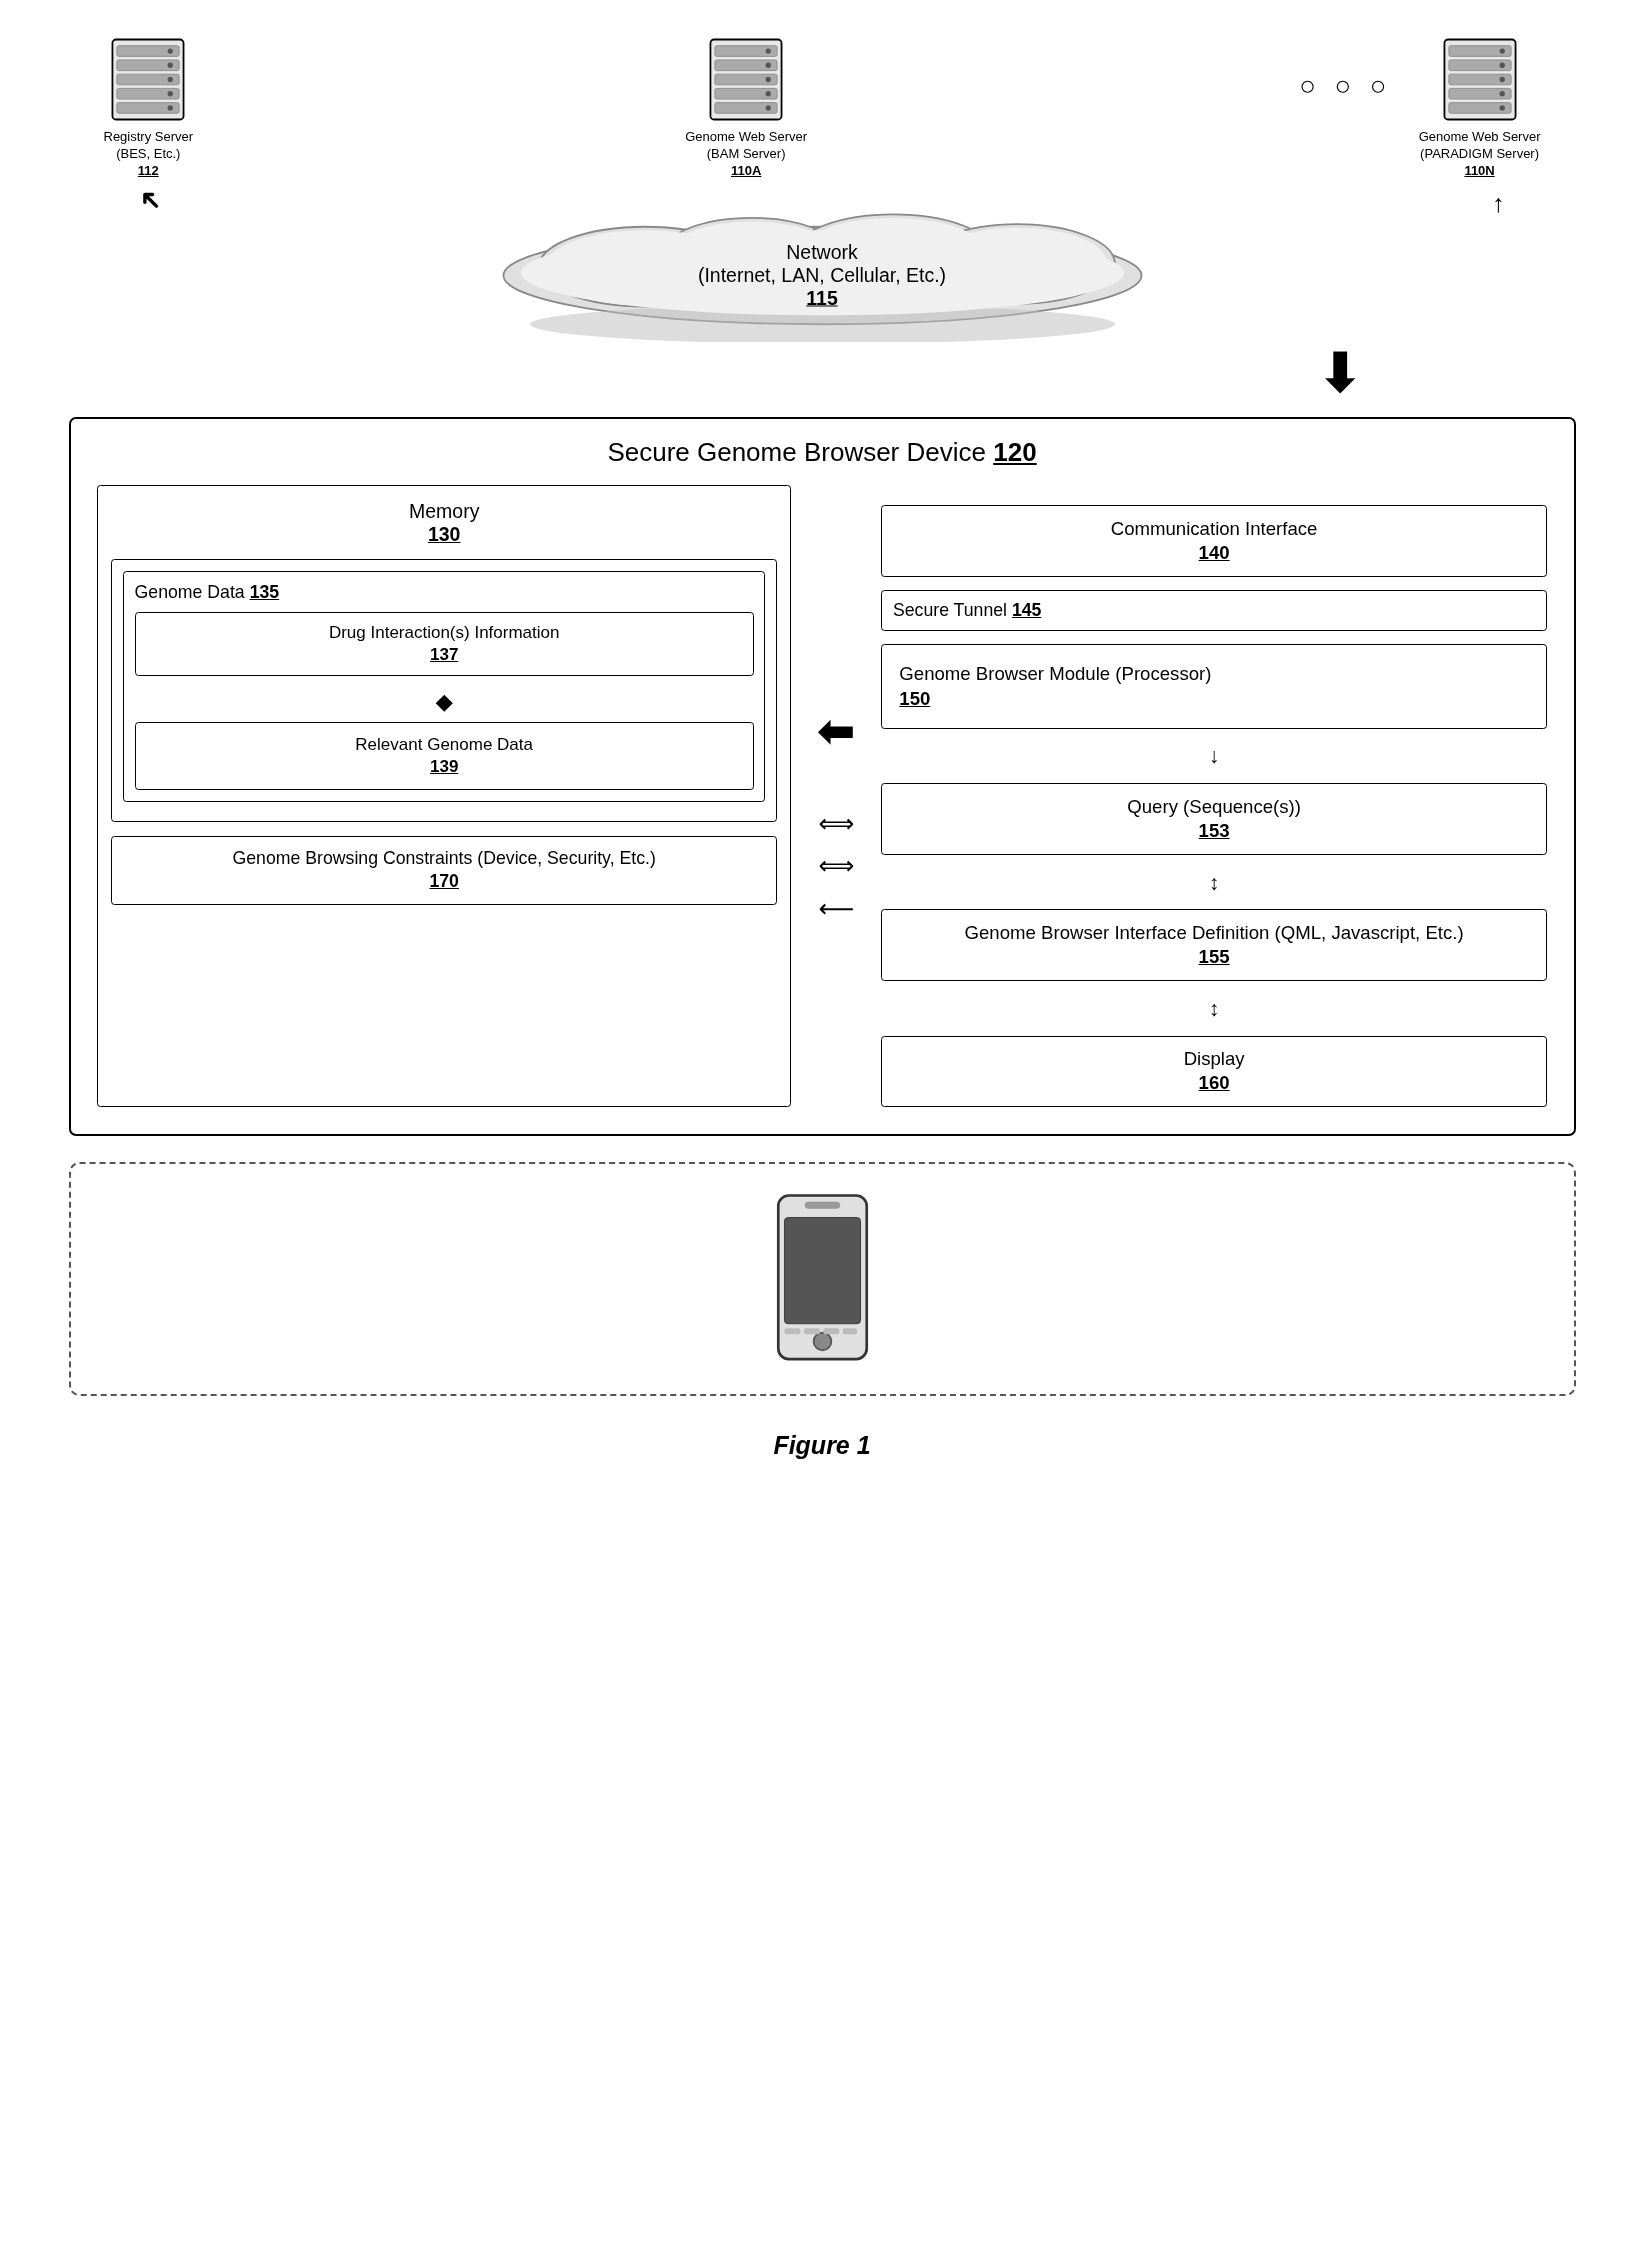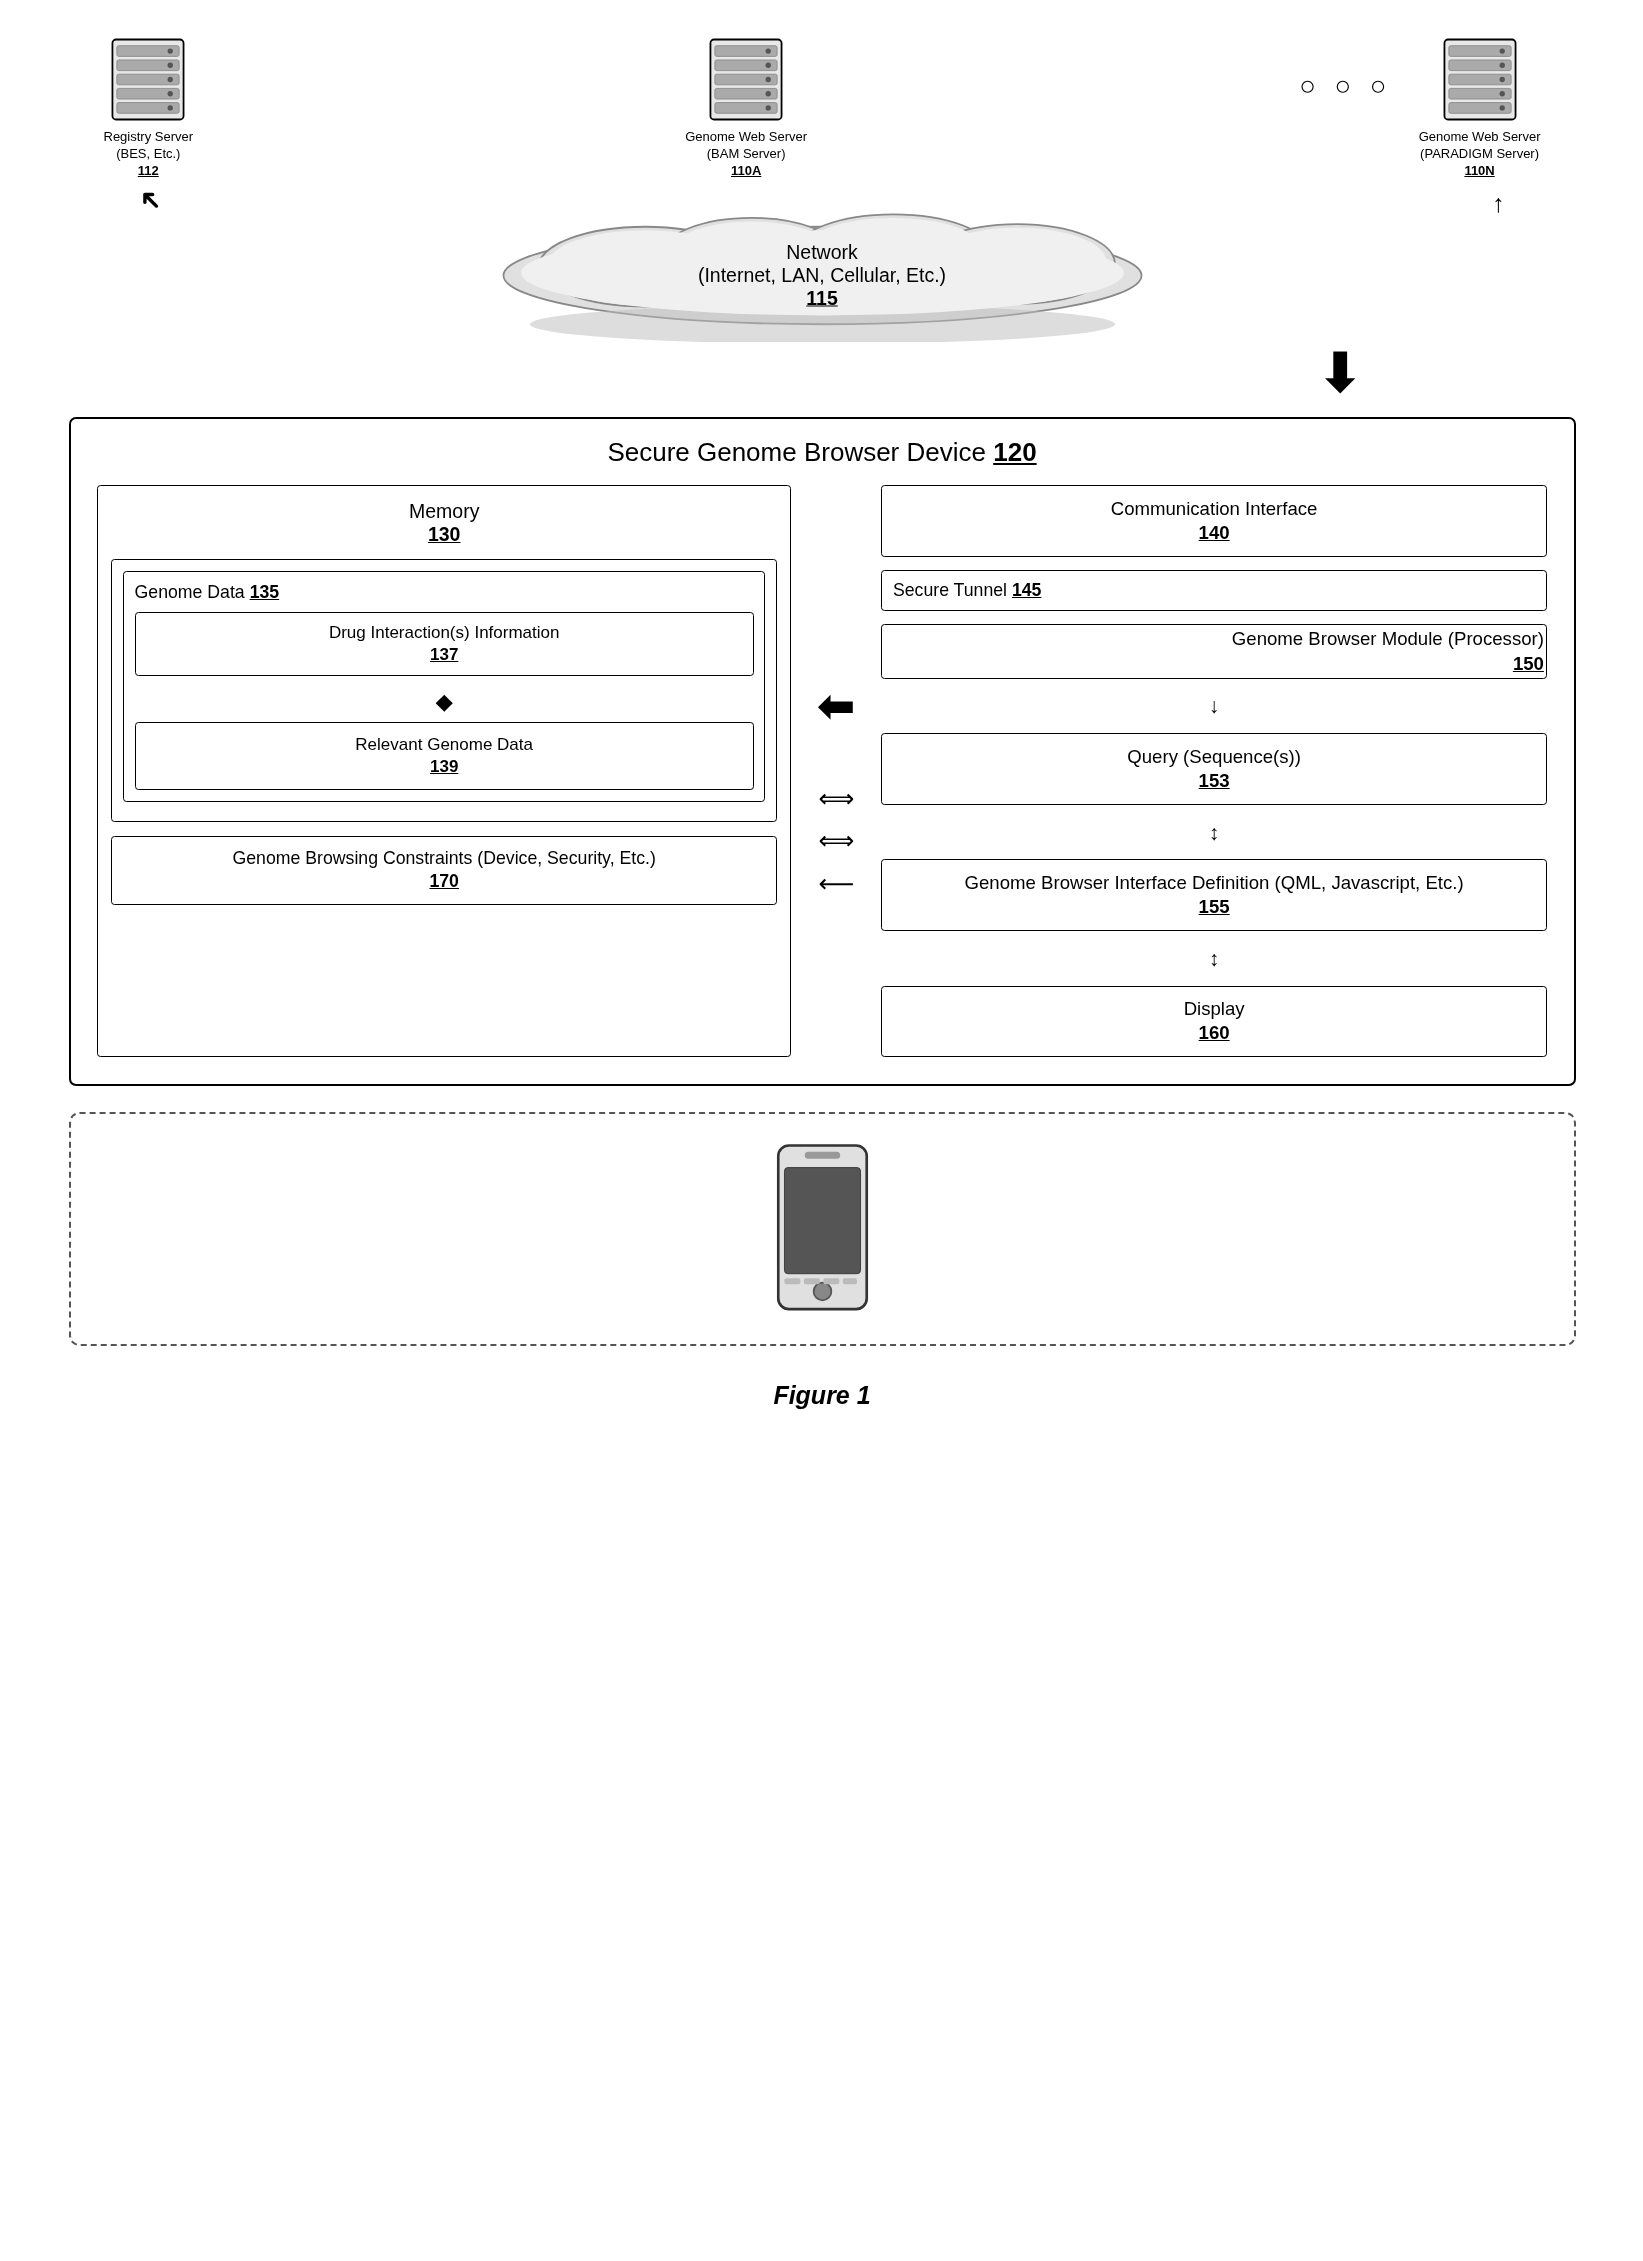--- a/index.html
+++ b/index.html
@@ -194,20 +194,21 @@
       font-weight: bold;
       text-decoration: underline;
     }
 
     
     .right-section {
       flex: 1;
       display: flex;
       flex-direction: column;
       gap: 13.3px;
+      margin-top: 20px;
     }
 
     .comm-box {
       border: 1.8px solid #000;
       border-radius: 3.5px;
       padding: 10.6px;
       text-align: center;
     }
 
     .comm-title {
@@ -229,22 +230,22 @@
     }
 
     .secure-tunnel-num {
       font-weight: bold;
       text-decoration: underline;
     }
 
     .browser-module-box {
       border: 1.8px solid #000;
       border-radius: 3.5px;
-      padding: 2px;
-      text-align: right;
+      padding: 17px;
+      text-align: left;
     }
 
     .browser-module-title {
       font-size: 18.6px;
       line-height: 1.3;
     }
 
     .query-box {
       border: 1.8px solid #000;
       border-radius: 3.5px;

